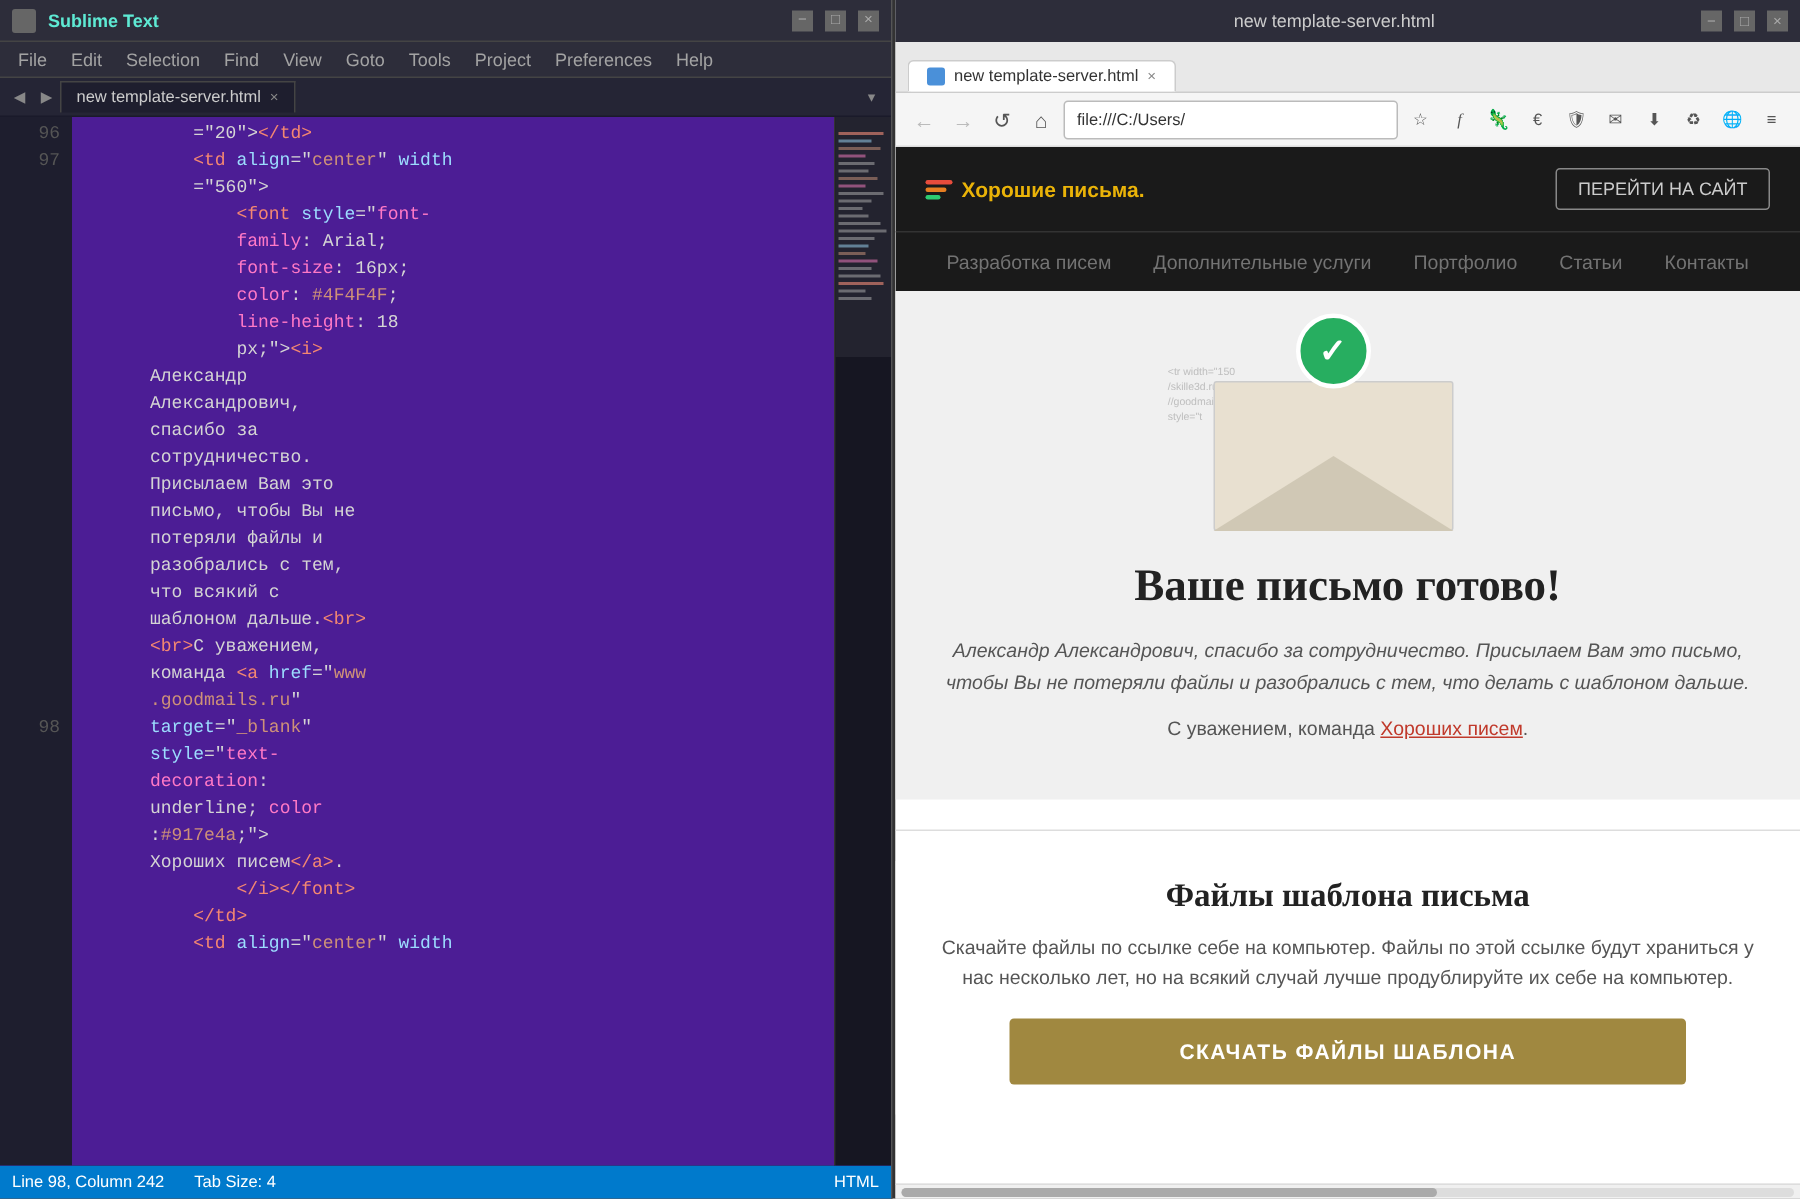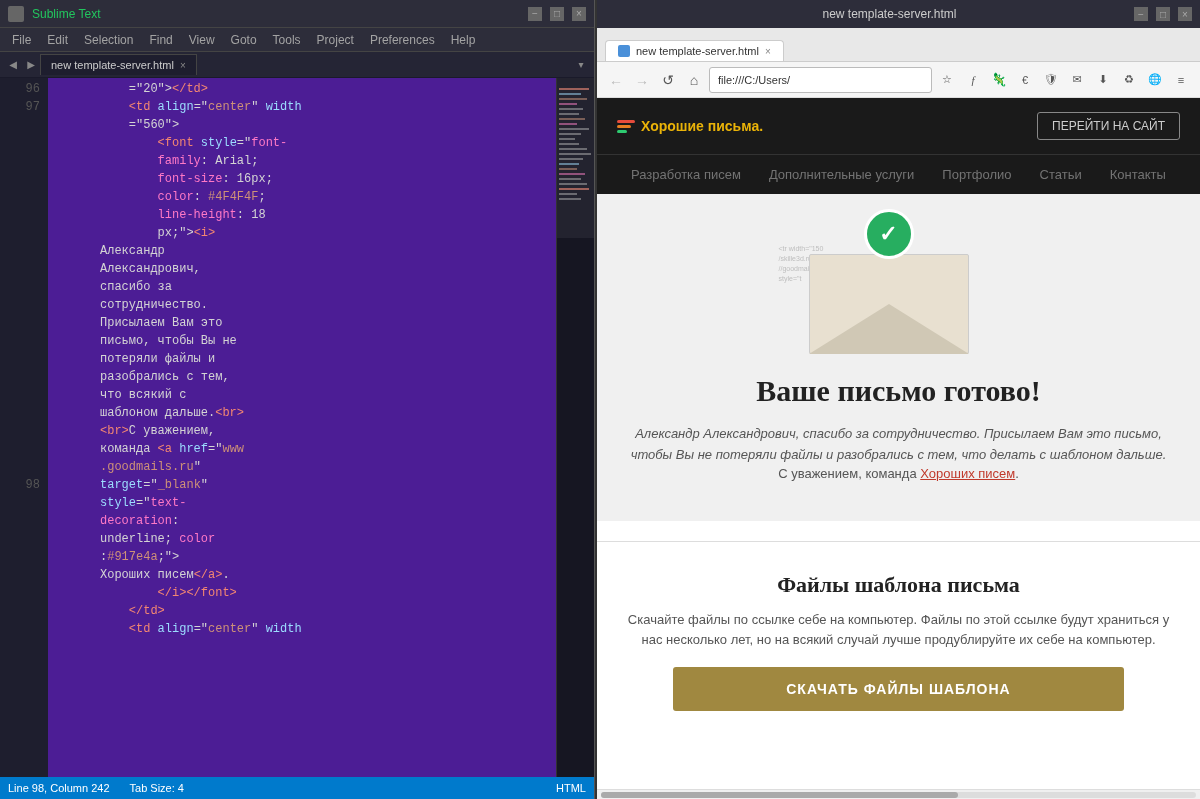--- a/index.html
+++ b/index.html
@@ -21,23 +21,24 @@
       padding: 0 8px;
       border-bottom: 1px solid #444;
     }
     .editor-titlebar-icon {
       width: 16px; height: 16px;
       background: #666;
       border-radius: 2px;
       margin-right: 8px;
     }
     .editor-titlebar-title {
-      color: #22c55e;
+      color: #5eead4;
       font-size: 12px;
       flex: 1;
+      font-weight: bold;
     }
     .editor-titlebar-controls {
       display: flex; gap: 8px;
     }
     .titlebar-btn {
       width: 14px; height: 14px;
       background: #666;
       border: none;
       cursor: pointer;
       display: flex; align-items: center; justify-content: center;
@@ -311,20 +312,21 @@
       font-weight: bold;
       color: #222;
       margin-bottom: 16px;
       font-family: Georgia, serif;
     }
     .body-text {
       text-align: center;
       font-size: 13px;
       color: #555;
       line-height: 1.6;
+      margin-bottom: 12px;
       font-style: italic;
     }
     .sign-off {
       text-align: center;
       font-size: 13px;
       color: #555;
       margin-bottom: 20px;
     }
     .sign-link {
       color: #c0392b;

